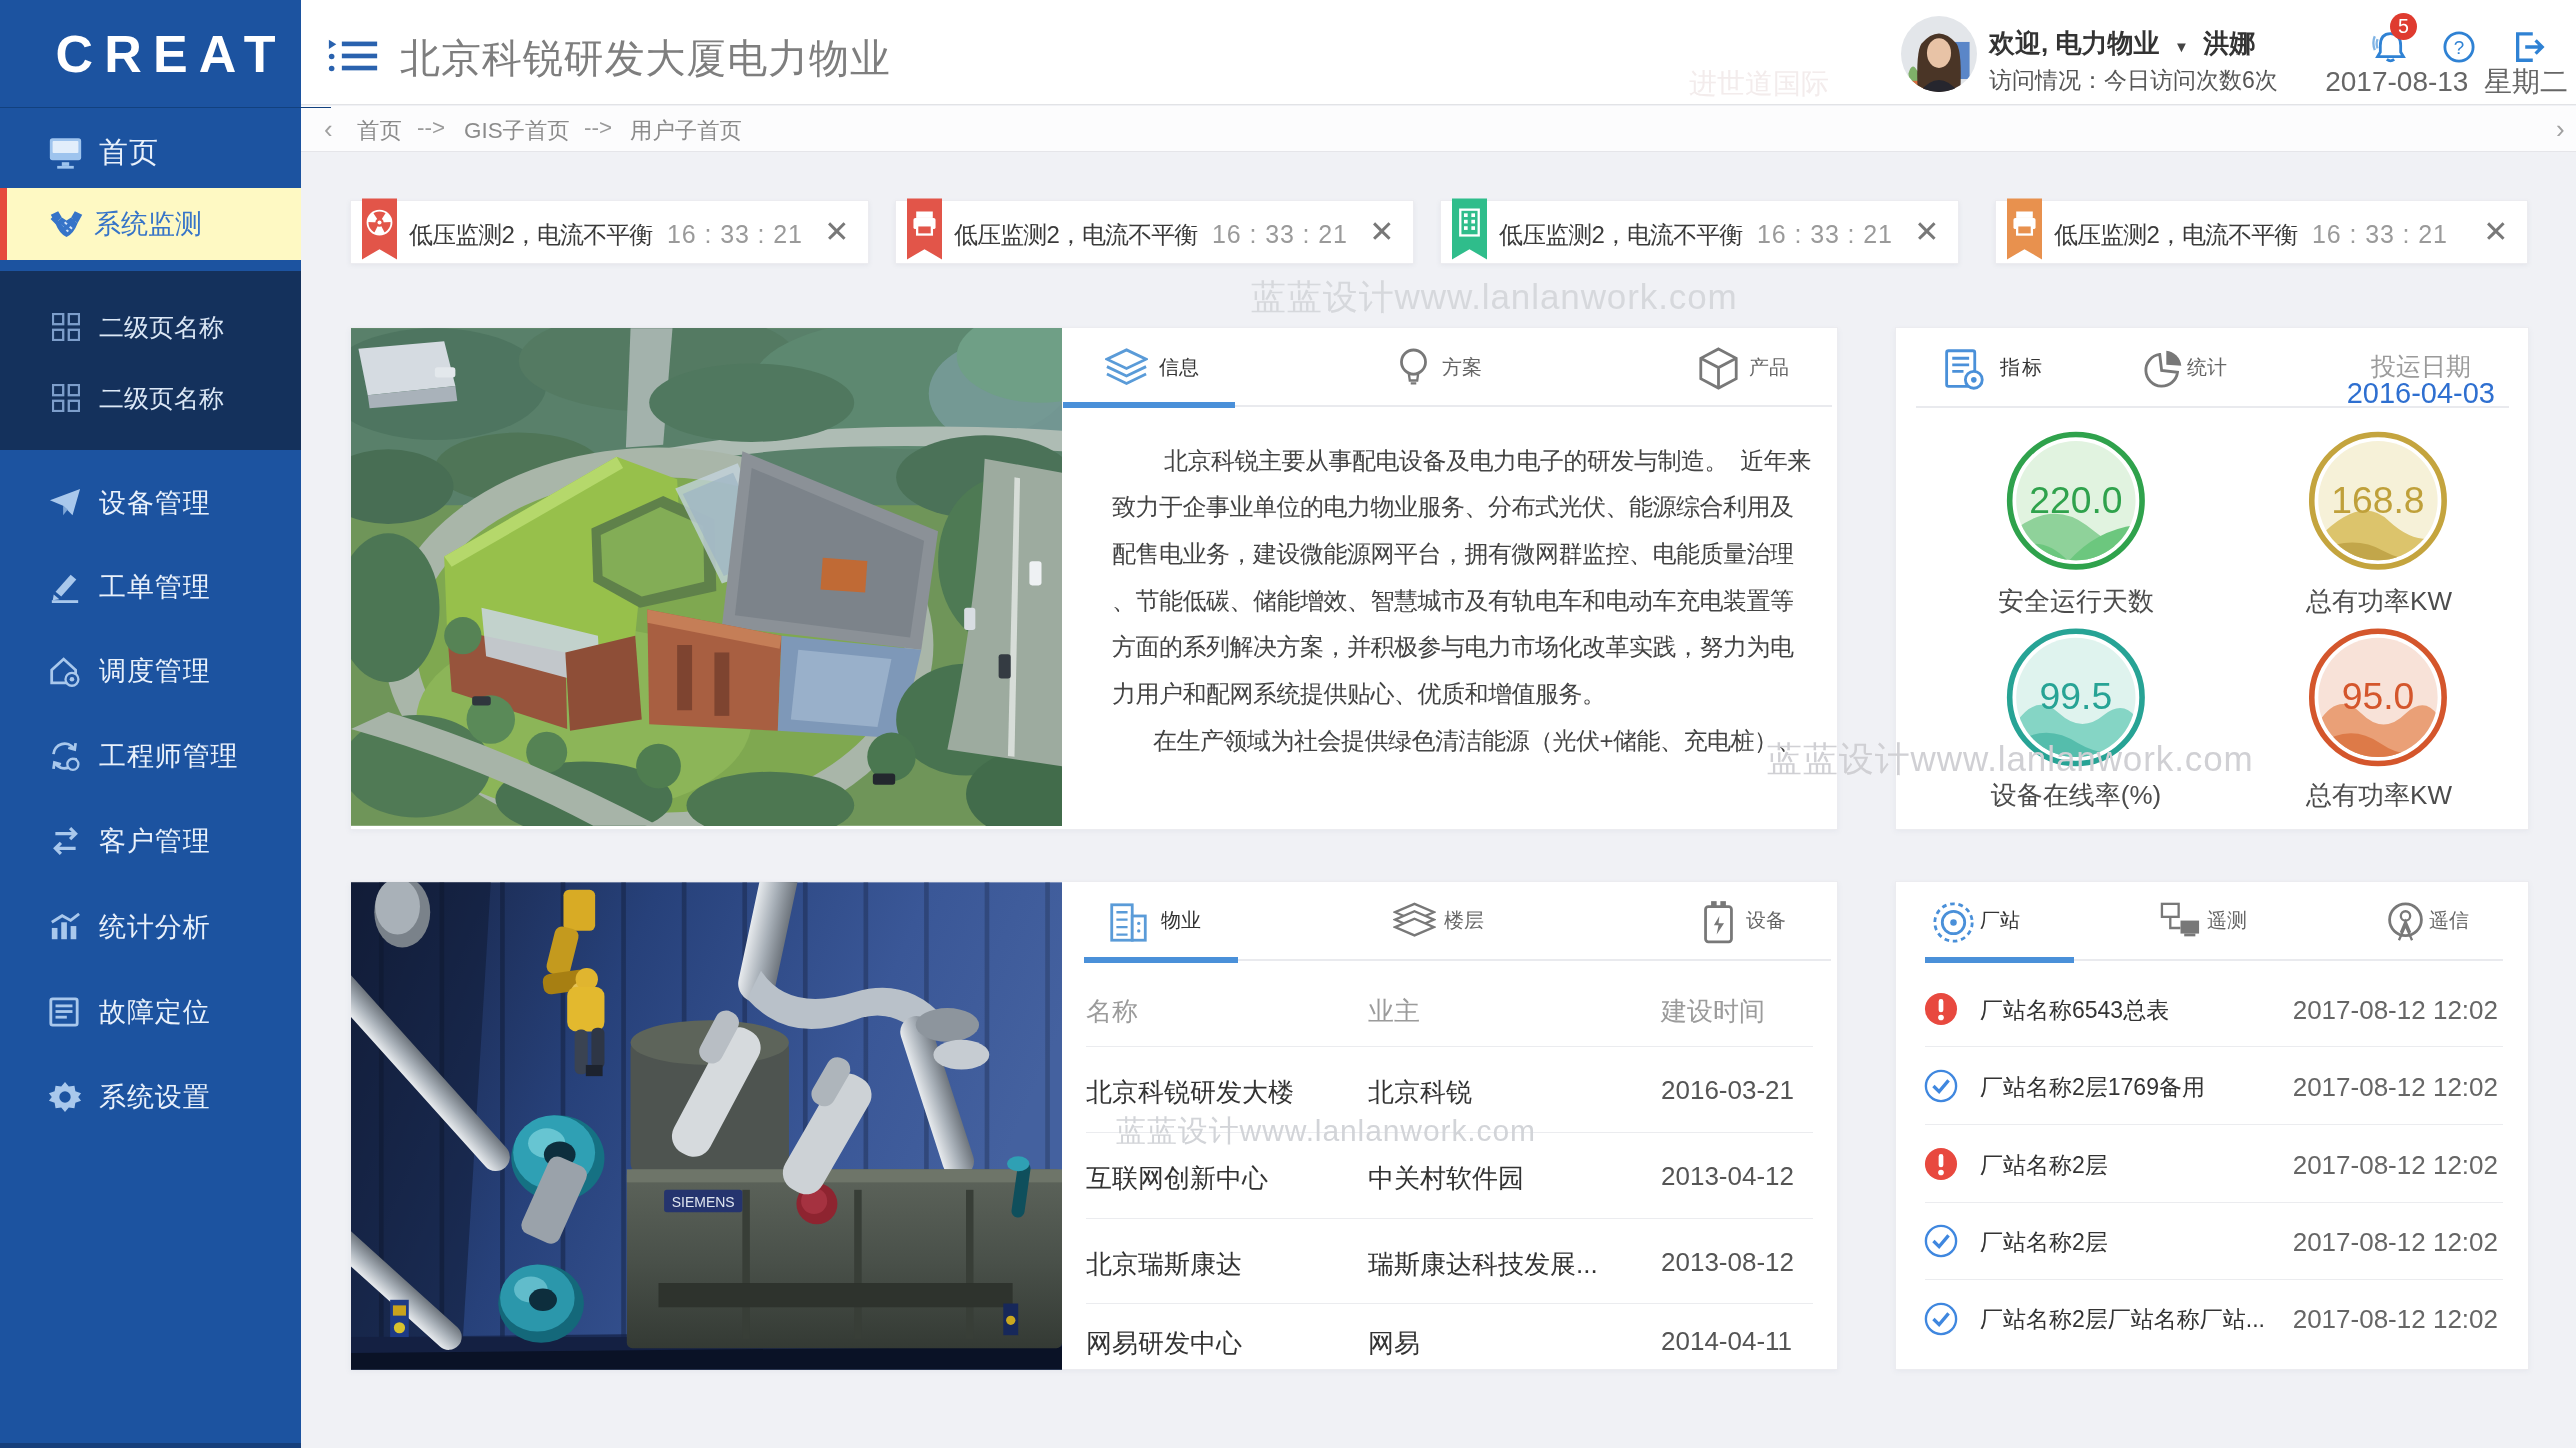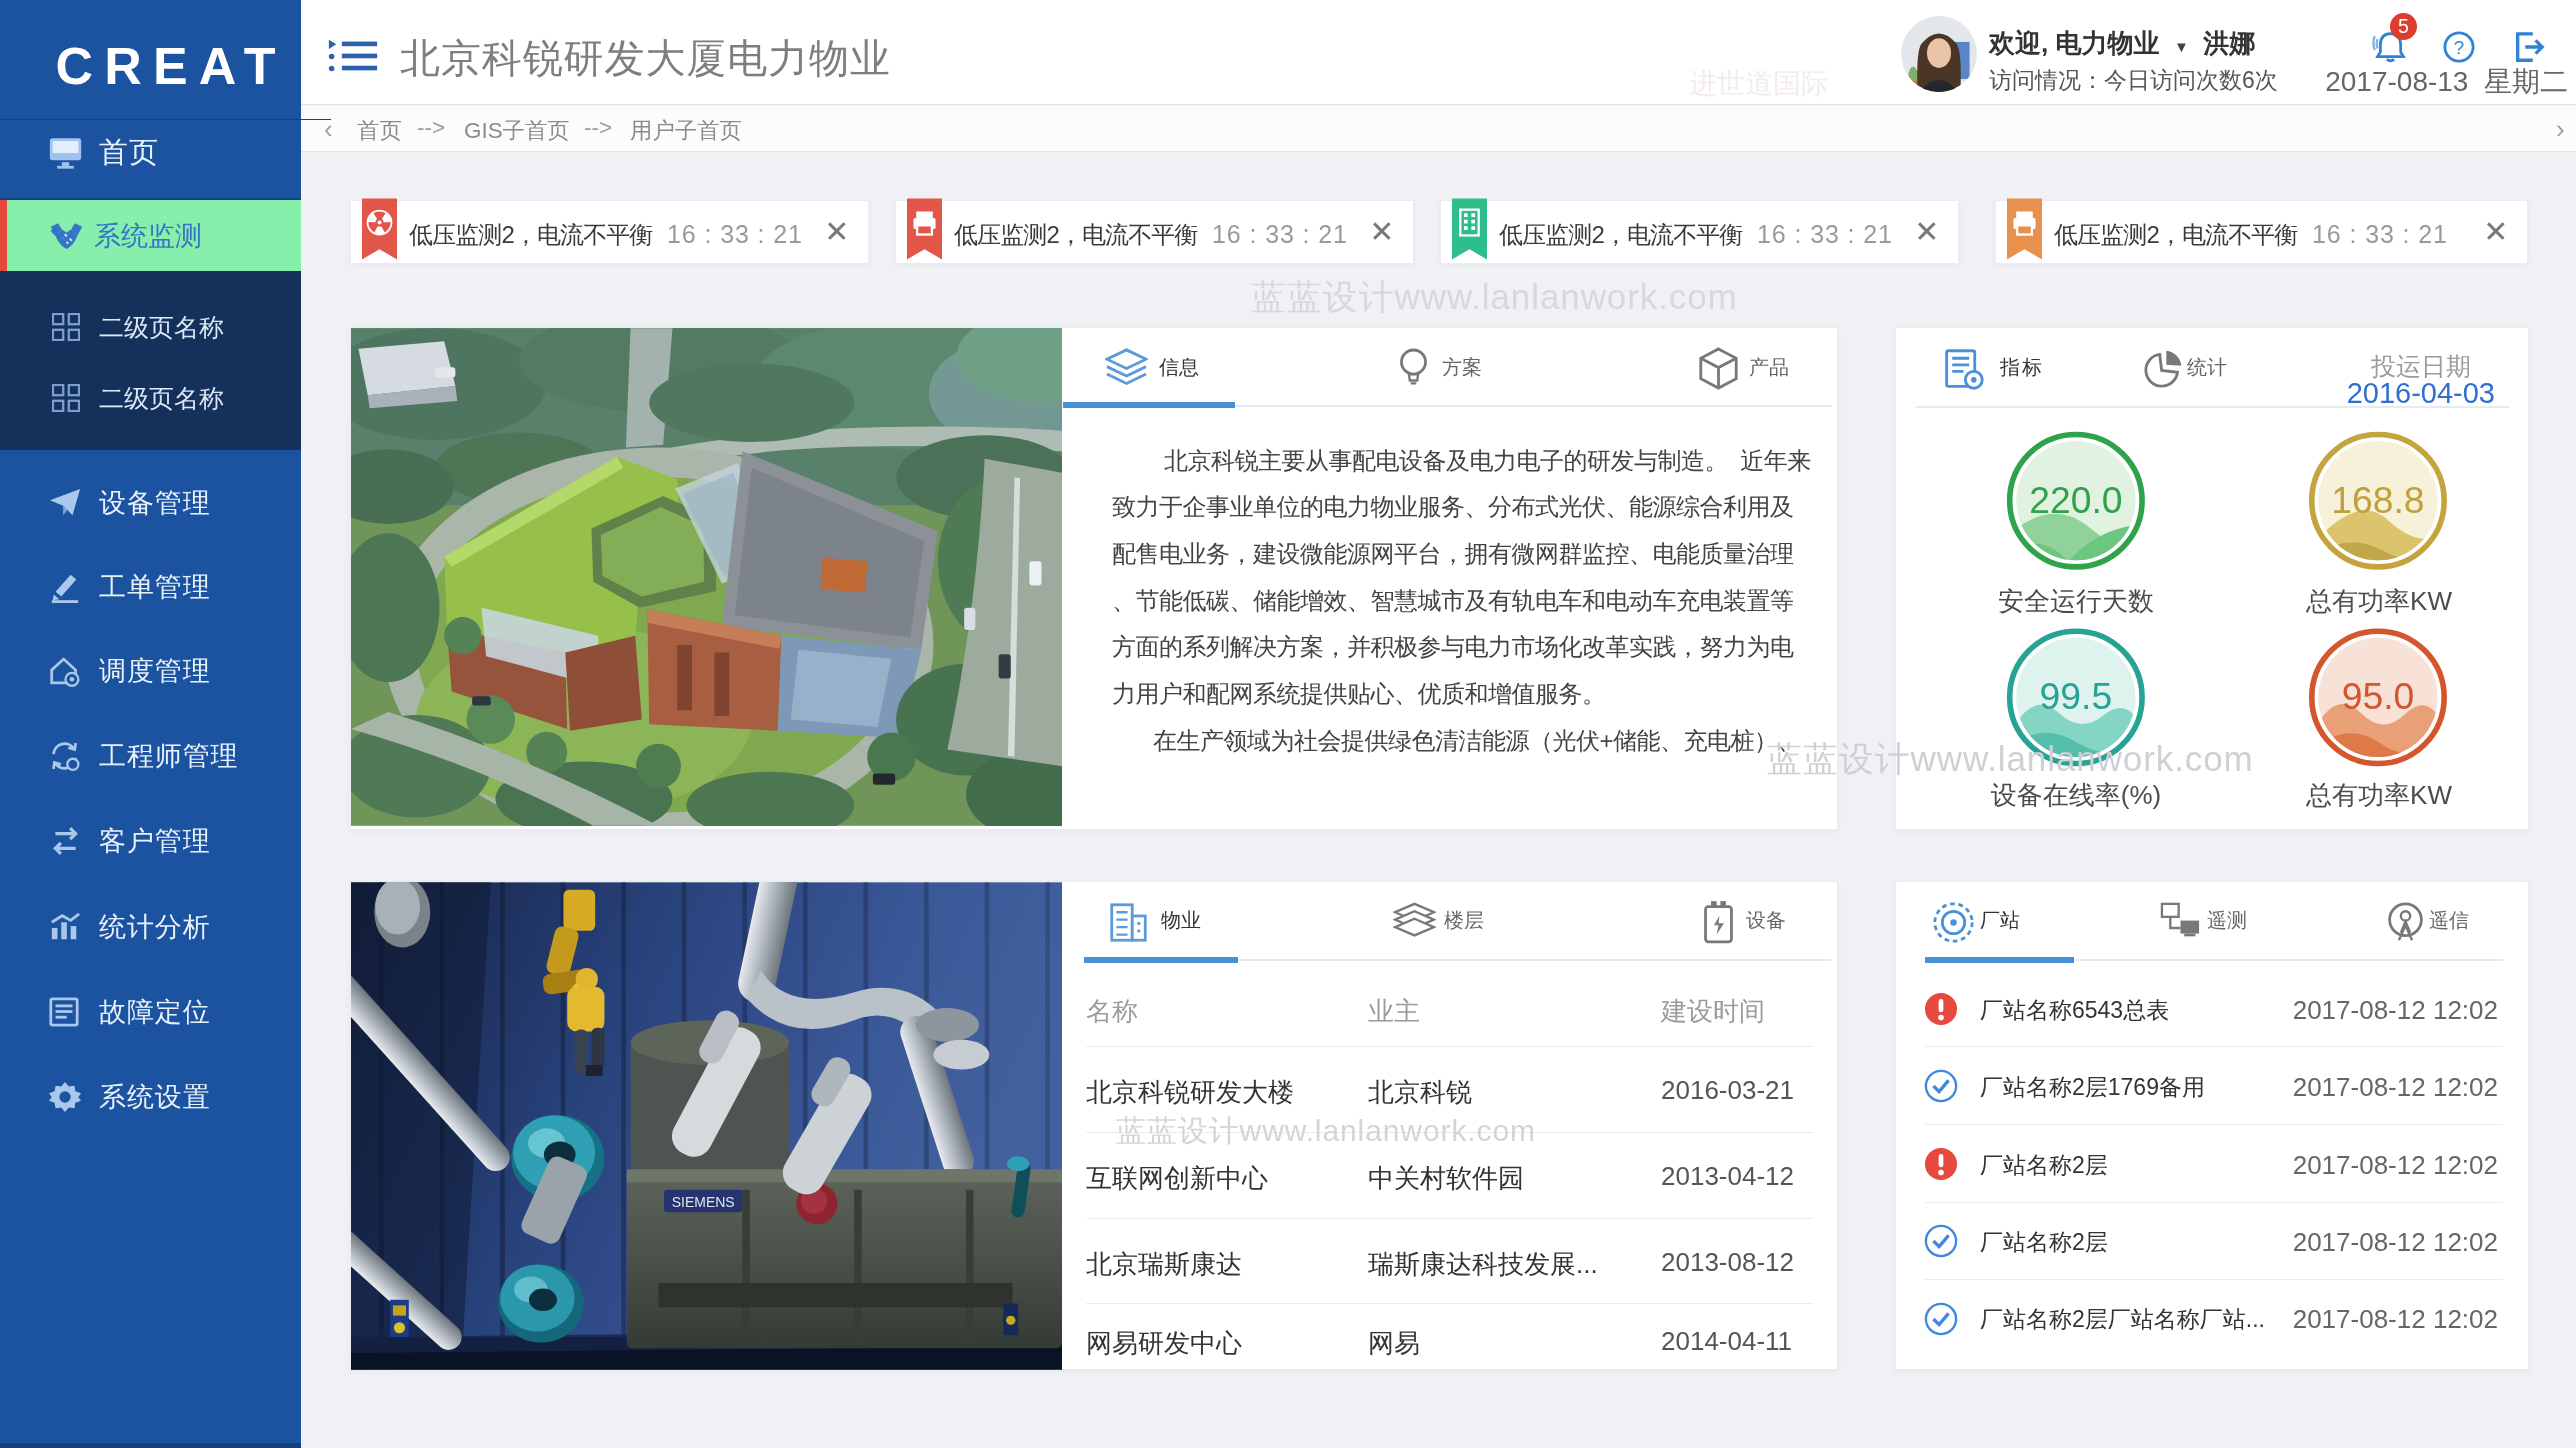--- a/index.html
+++ b/index.html
@@ -1,24 +1,24 @@
 <!DOCTYPE html>
 <html style="font-size:15px"><head><meta charset="utf-8">
 <style>
 *{margin:0;padding:0;box-sizing:border-box}
 html,body{width:2576px;height:1449px;overflow:hidden;background:#f0f1f5;font-family:"Liberation Sans",sans-serif}
 .abs{position:absolute}
 #page{position:relative;width:2576px;height:1449px}
 
 #sidebar{position:absolute;left:0;top:0;width:301px;height:1449px;background:#1c53a0}
-#logo{position:absolute;left:0;top:16px;width:331px;height:104px;border-bottom:1.9px solid #12417f;color:#fff;font-weight:bold;font-size:52px;letter-spacing:11.2px;text-align:center;line-height:101px;text-indent:11.2px}
+#logo{position:absolute;left:0;top:4px;width:331px;height:104px;border-bottom:1.9px solid #12417f;color:#fff;font-weight:bold;font-size:52px;letter-spacing:11.2px;text-align:center;line-height:101px;text-indent:11.2px}
 .mitem{position:absolute;left:0;width:301px;height:86px;color:#e9f1fb;font-size:27px}
 .mitem .mico{position:absolute;left:48px;top:50%;transform:translateY(-50%)}
 .mitem .mtxt{position:absolute;left:99px;top:50%;transform:translateY(-50%);letter-spacing:0.9px}
-#active-item{position:absolute;left:0;top:200px;width:301px;height:72px;background:#86efac}
+#active-item{position:absolute;left:0;top:188px;width:301px;height:72px;background:#fef9c3}
 #active-item .bar{position:absolute;left:0;top:0;width:6.5px;height:72px;background:#e64a3c}
 #active-item .mtxt{position:absolute;left:94px;top:50%;transform:translateY(-50%);color:#3674c8;font-size:27px}
 #active-item svg{position:absolute;left:48px;top:20.5px}
 #active-item .chev{position:absolute;right:24px;top:26px}
 #submenu{position:absolute;left:0;top:271px;width:301px;height:179px;background:#14315c}
 .smitem{position:absolute;left:0;width:301px;height:72px;color:#dce8f6;font-size:25px}
 .smitem .mico{position:absolute;left:52px;top:50%;transform:translateY(-50%)}
 .smitem .mtxt{position:absolute;left:99px;top:50%;transform:translateY(-50%)}
 
 #header{position:absolute;left:301px;top:0;width:2275px;height:105px;background:#fff;border-bottom:0.9px solid #e2e3e6}

